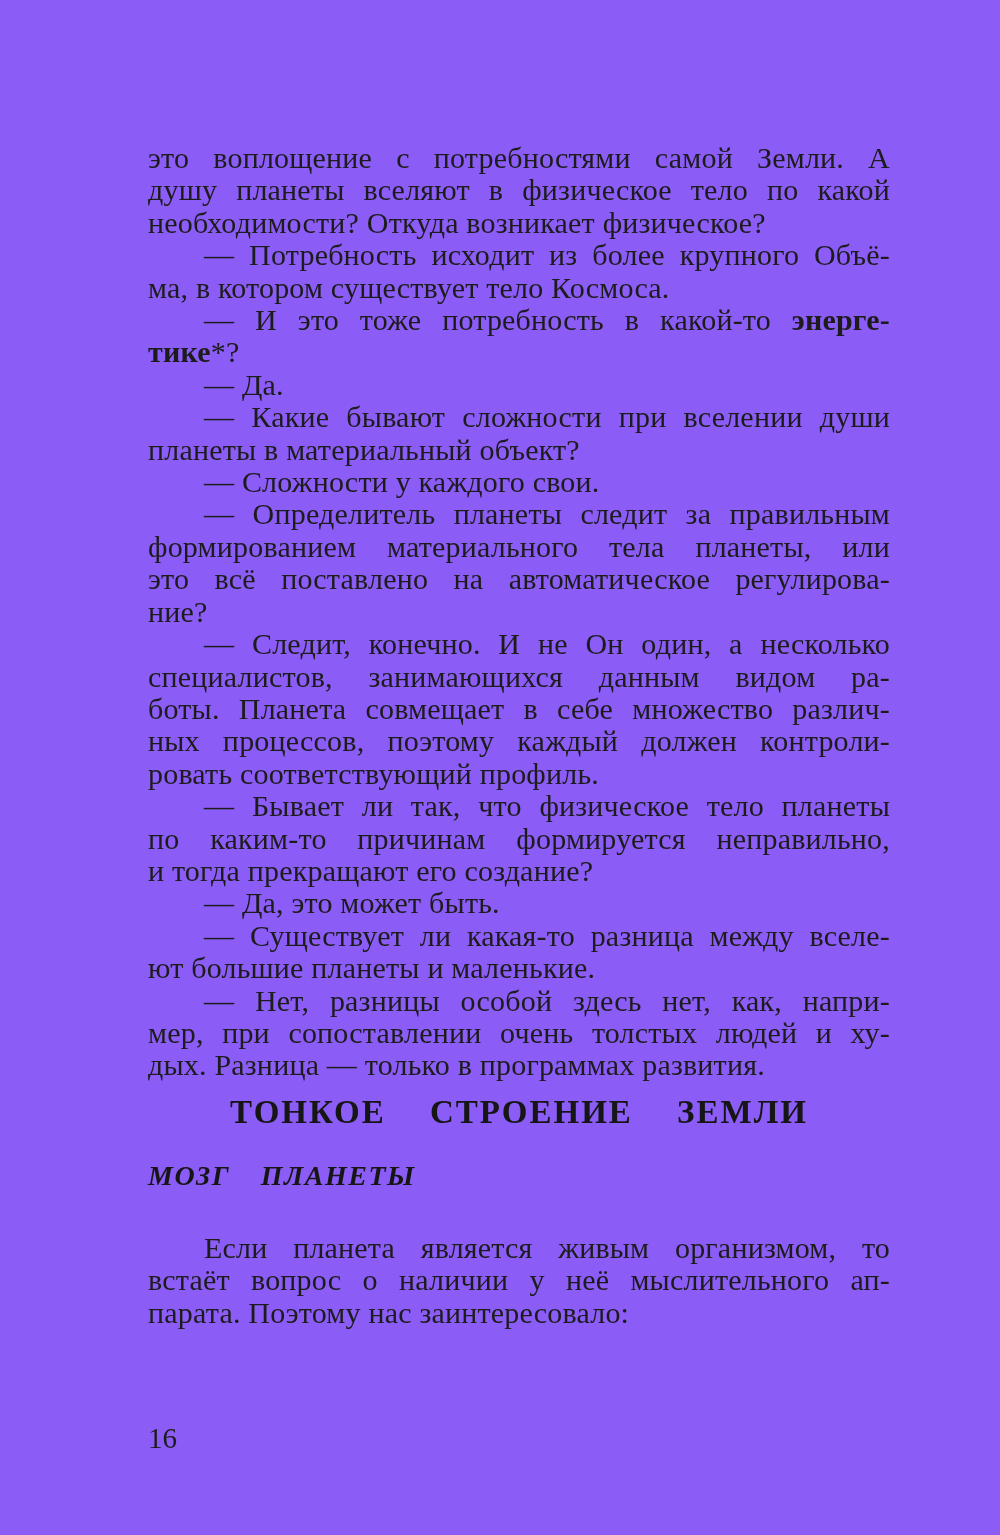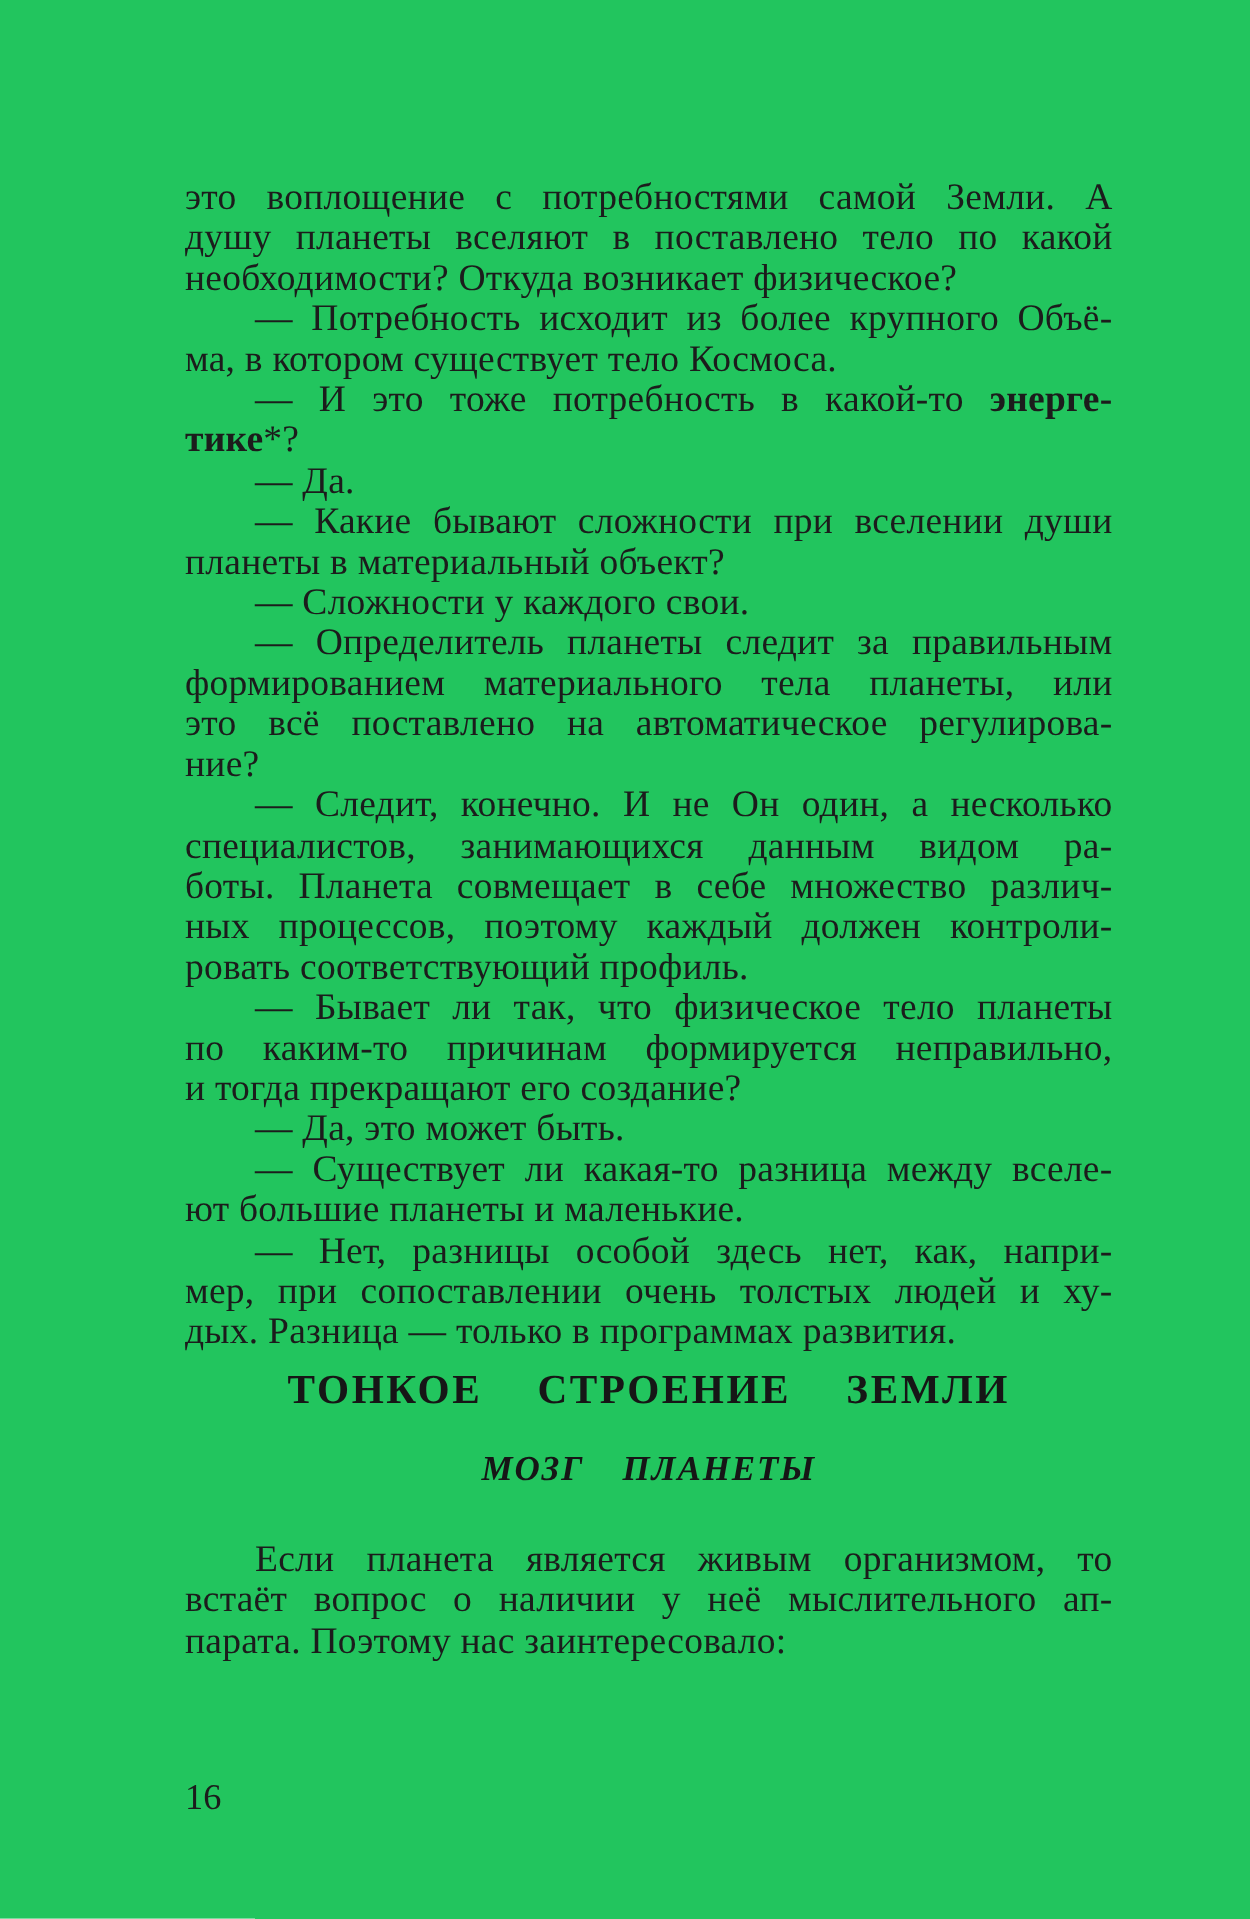--- a/index.html
+++ b/index.html
@@ -4,21 +4,21 @@
 <style>
   html, body {
     margin: 0;
     padding: 0;
     background: #ffffff;
   }
   .page {
     position: relative;
     width: 1000px;
     height: 1535px;
-    background: #22c55e;
+    background: #8b5cf6;
     overflow: hidden;
     font-family: "Liberation Serif", serif;
     color: #1c1c1c;
   }
   .content {
     position: absolute;
     left: 148px;
     top: 142px;
     width: 742px;
   }
@@ -43,21 +43,21 @@
     text-align: center;
     font-size: 33px;
     line-height: 36px;
     font-weight: bold;
     letter-spacing: 2px;
     word-spacing: 34px;
     color: #161616;
   }
   .heading2 {
     margin-top: 30px;
-    text-align: center;
+    text-align: left;
     font-size: 28px;
     line-height: 32px;
     font-weight: bold;
     font-style: italic;
     letter-spacing: 1.5px;
     word-spacing: 22px;
     color: #161616;
   }
   .para.after-heads { margin-top: 40px; }
   .page-number {
@@ -70,21 +70,21 @@
     margin-top: 20px;
   }
 </style>
 </head>
 <body>
 
 <div class="page">
   <div class="content">
       <div class="para">
         <div class="line just"><span class="">это воплощение с потребностями самой Земли. А</span></div>
-        <div class="line just"><span class="">душу планеты вселяют в поставлено тело по какой</span></div>
+        <div class="line just"><span class="">душу планеты вселяют в физическое тело по какой</span></div>
         <div class="line left"><span class="">необходимости? Откуда возникает физическое?</span></div>
       </div>
       <div class="para">
         <div class="line just indent"><span class="">— Потребность исходит из более крупного Объё-</span></div>
         <div class="line left"><span class="">ма, в котором существует тело Космоса.</span></div>
       </div>
       <div class="para">
         <div class="line just indent"><span class="">— И это тоже потребность в какой-то </span><span class="bold">энерге-</span></div>
         <div class="line left"><span class="bold">тике</span><span class="">*?</span></div>
       </div>

